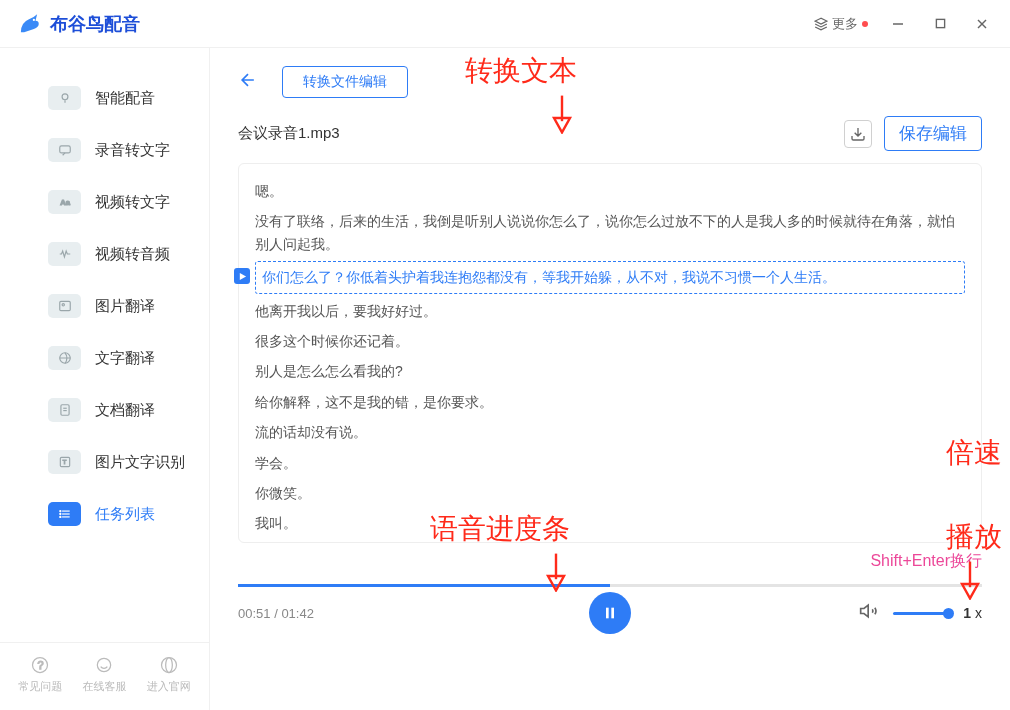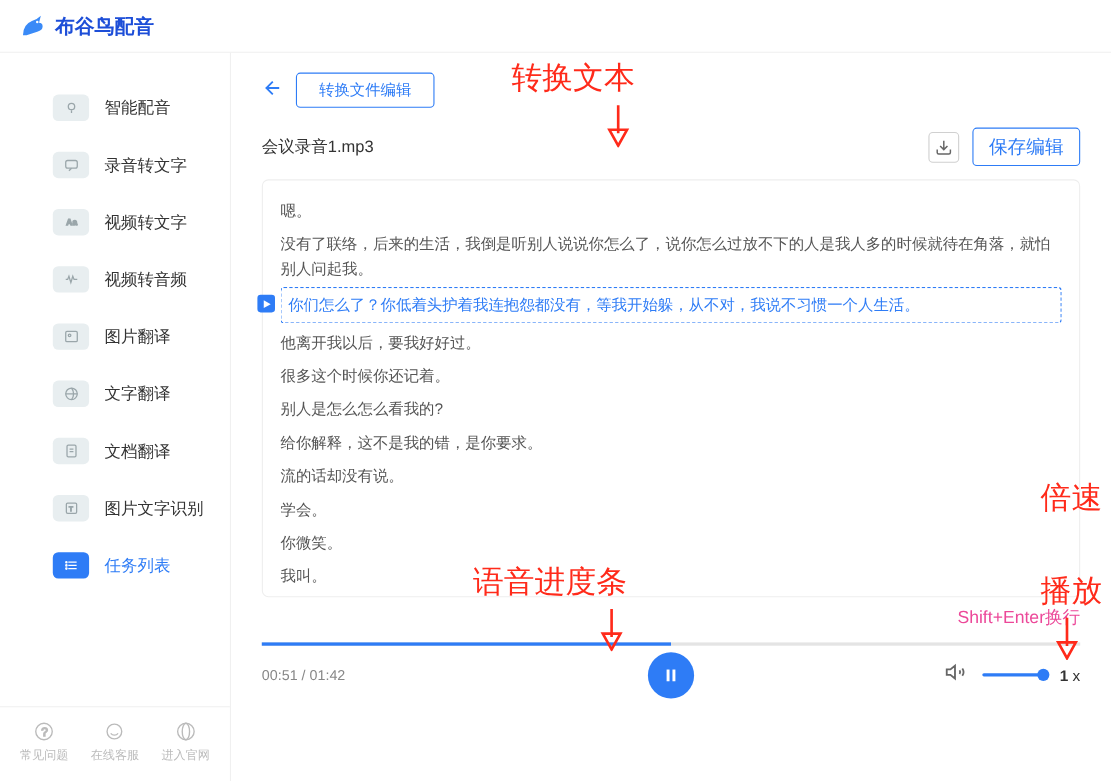--- a/index.html
+++ b/index.html
@@ -19,21 +19,21 @@
     .sidebar-items { flex: 1; }
     .sidebar-item { display: flex; align-items: center; gap: 14px; padding: 14px 0 14px 48px; color: #333; font-size: 15px; cursor: pointer; }
     .sidebar-item.active { color: #2e7cf6; font-weight: 500; }
     .sb-icon { width: 33px; height: 24px; border-radius: 5px; display: flex; align-items: center; justify-content: center; flex-shrink: 0; }
     .sb-icon svg { width: 14px; height: 14px; }
     .sidebar-bottom { border-top: 1px solid #f0f0f0; display: flex; justify-content: space-around; padding: 12px 8px 16px; }
     .sb-bottom-item { display: flex; flex-direction: column; align-items: center; gap: 4px; color: #bbb; font-size: 11px; cursor: pointer; }
     .sb-bottom-item svg { width: 20px; height: 20px; }
     
     .content { flex: 1; display: flex; flex-direction: column; position: relative; }
-    .content-header { display: flex; align-items: center; padding: 18px 28px; gap: 11px; }
+    .content-header { display: flex; align-items: center; padding: 18px 28px; gap: 24px; }
     .back-btn { color: #2e7cf6; cursor: pointer; }
     .edit-pill { border: 1px solid #2e7cf6; color: #2e7cf6; padding: 6px 20px; border-radius: 4px; font-size: 14px; }
     
     .file-row { display: flex; align-items: center; padding: 0 28px 12px; gap: 12px; }
     .file-name { font-size: 15px; color: #333; flex: 1; }
     .dl-btn { width: 28px; height: 28px; border: 1px solid #d0d0d0; border-radius: 4px; display: flex; align-items: center; justify-content: center; color: #666; cursor: pointer; }
     .save-btn { border: 1px solid #2e7cf6; color: #2e7cf6; padding: 5px 14px; border-radius: 4px; font-size: 17px; cursor: pointer; }
     
     .text-panel { margin: 0 28px; border: 1px solid #eee; border-radius: 6px; padding: 12px 16px 16px; font-size: 14px; color: #555; line-height: 1.6; height: 380px; background: #fff; }
     .text-line { padding: 4px 0; }
@@ -61,20 +61,45 @@
 <body>
 
 <div class="titlebar">
   <div class="logo-area">
     <svg class="logo-icon" viewBox="0 0 32 32">
       <path d="M6 26 Q6 14 16 10 Q22 8 26 4 L24 12 Q28 12 28 16 Q28 20 22 22 L10 26 Z" fill="#3a8af7"></path>
       <circle cx="22" cy="11" r="1.4" fill="#fff"></circle>
     </svg>
     <span class="app-title">布谷鸟配音</span>
   </div>
+  <div class="titlebar-right">
+    <div class="more-btn">
+      <svg width="14" height="14" viewBox="0 0 24 24" fill="none" stroke="#666" stroke-width="2">
+          <path d="M12 2 2 7l10 5 10-5-10-5zM2 17l10 5 10-5M2 12l10 5 10-5"></path>
+        </svg>
+      <span>更多</span>
+      <span class="red-dot"></span>
+    </div>
+    <div class="win-btn">
+        <svg width="12" height="12" viewBox="0 0 12 12">
+          <line x1="1" y1="6" x2="11" y2="6" stroke="#666" stroke-width="1.5"></line>
+        </svg>
+      </div>
+    <div class="win-btn">
+        <svg width="11" height="11" viewBox="0 0 12 12">
+          <rect x="1.5" y="1.5" width="9" height="9" fill="none" stroke="#666" stroke-width="1.5"></rect>
+        </svg>
+      </div>
+    <div class="win-btn">
+        <svg width="12" height="12" viewBox="0 0 12 12">
+          <line x1="2" y1="2" x2="10" y2="10" stroke="#666" stroke-width="1.5"></line>
+          <line x1="10" y1="2" x2="2" y2="10" stroke="#666" stroke-width="1.5"></line>
+        </svg>
+      </div>
+  </div>
 </div>
 
 <div class="main-layout">
   <div class="sidebar">
     <div class="sidebar-items" id="sidebar-items">
         <div class="sidebar-item">
           <span class="sb-icon" style="background:#e8eef0;color:#9aa6aa">
             <svg viewBox="0 0 24 24" fill="none" stroke="currentColor" stroke-width="2">
               <circle cx="12" cy="10" r="5"></circle>
               <path d="M12 16v4"></path>

